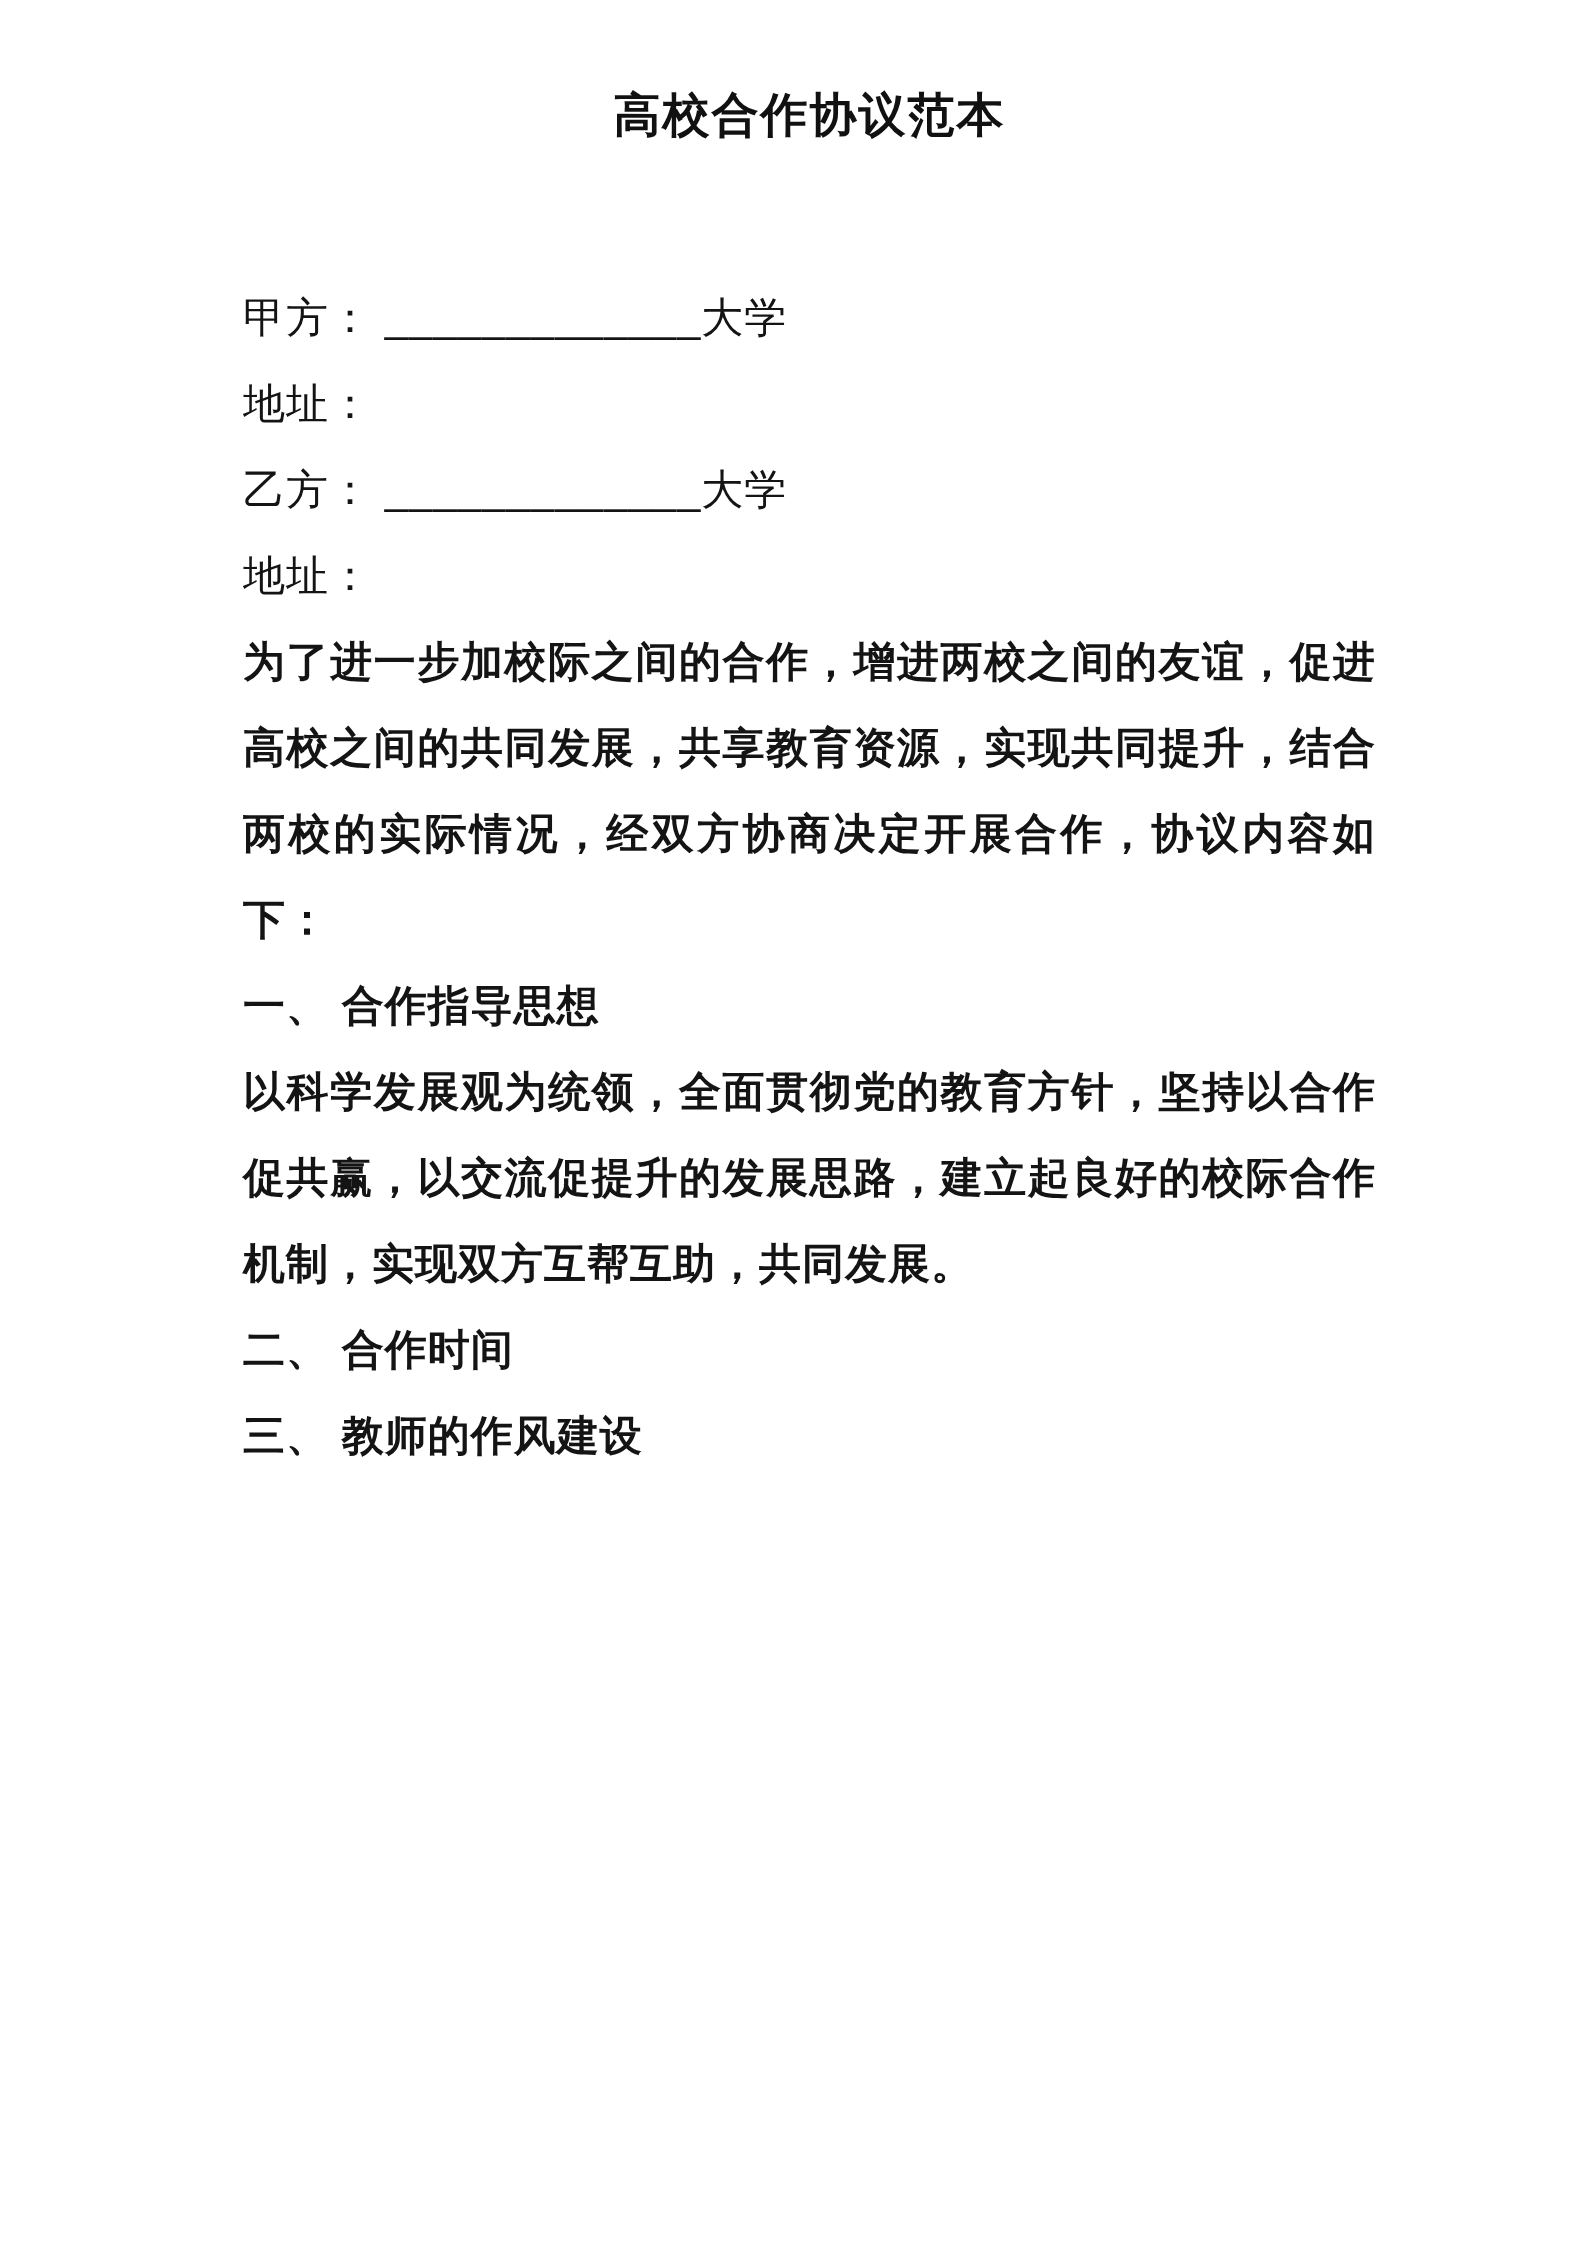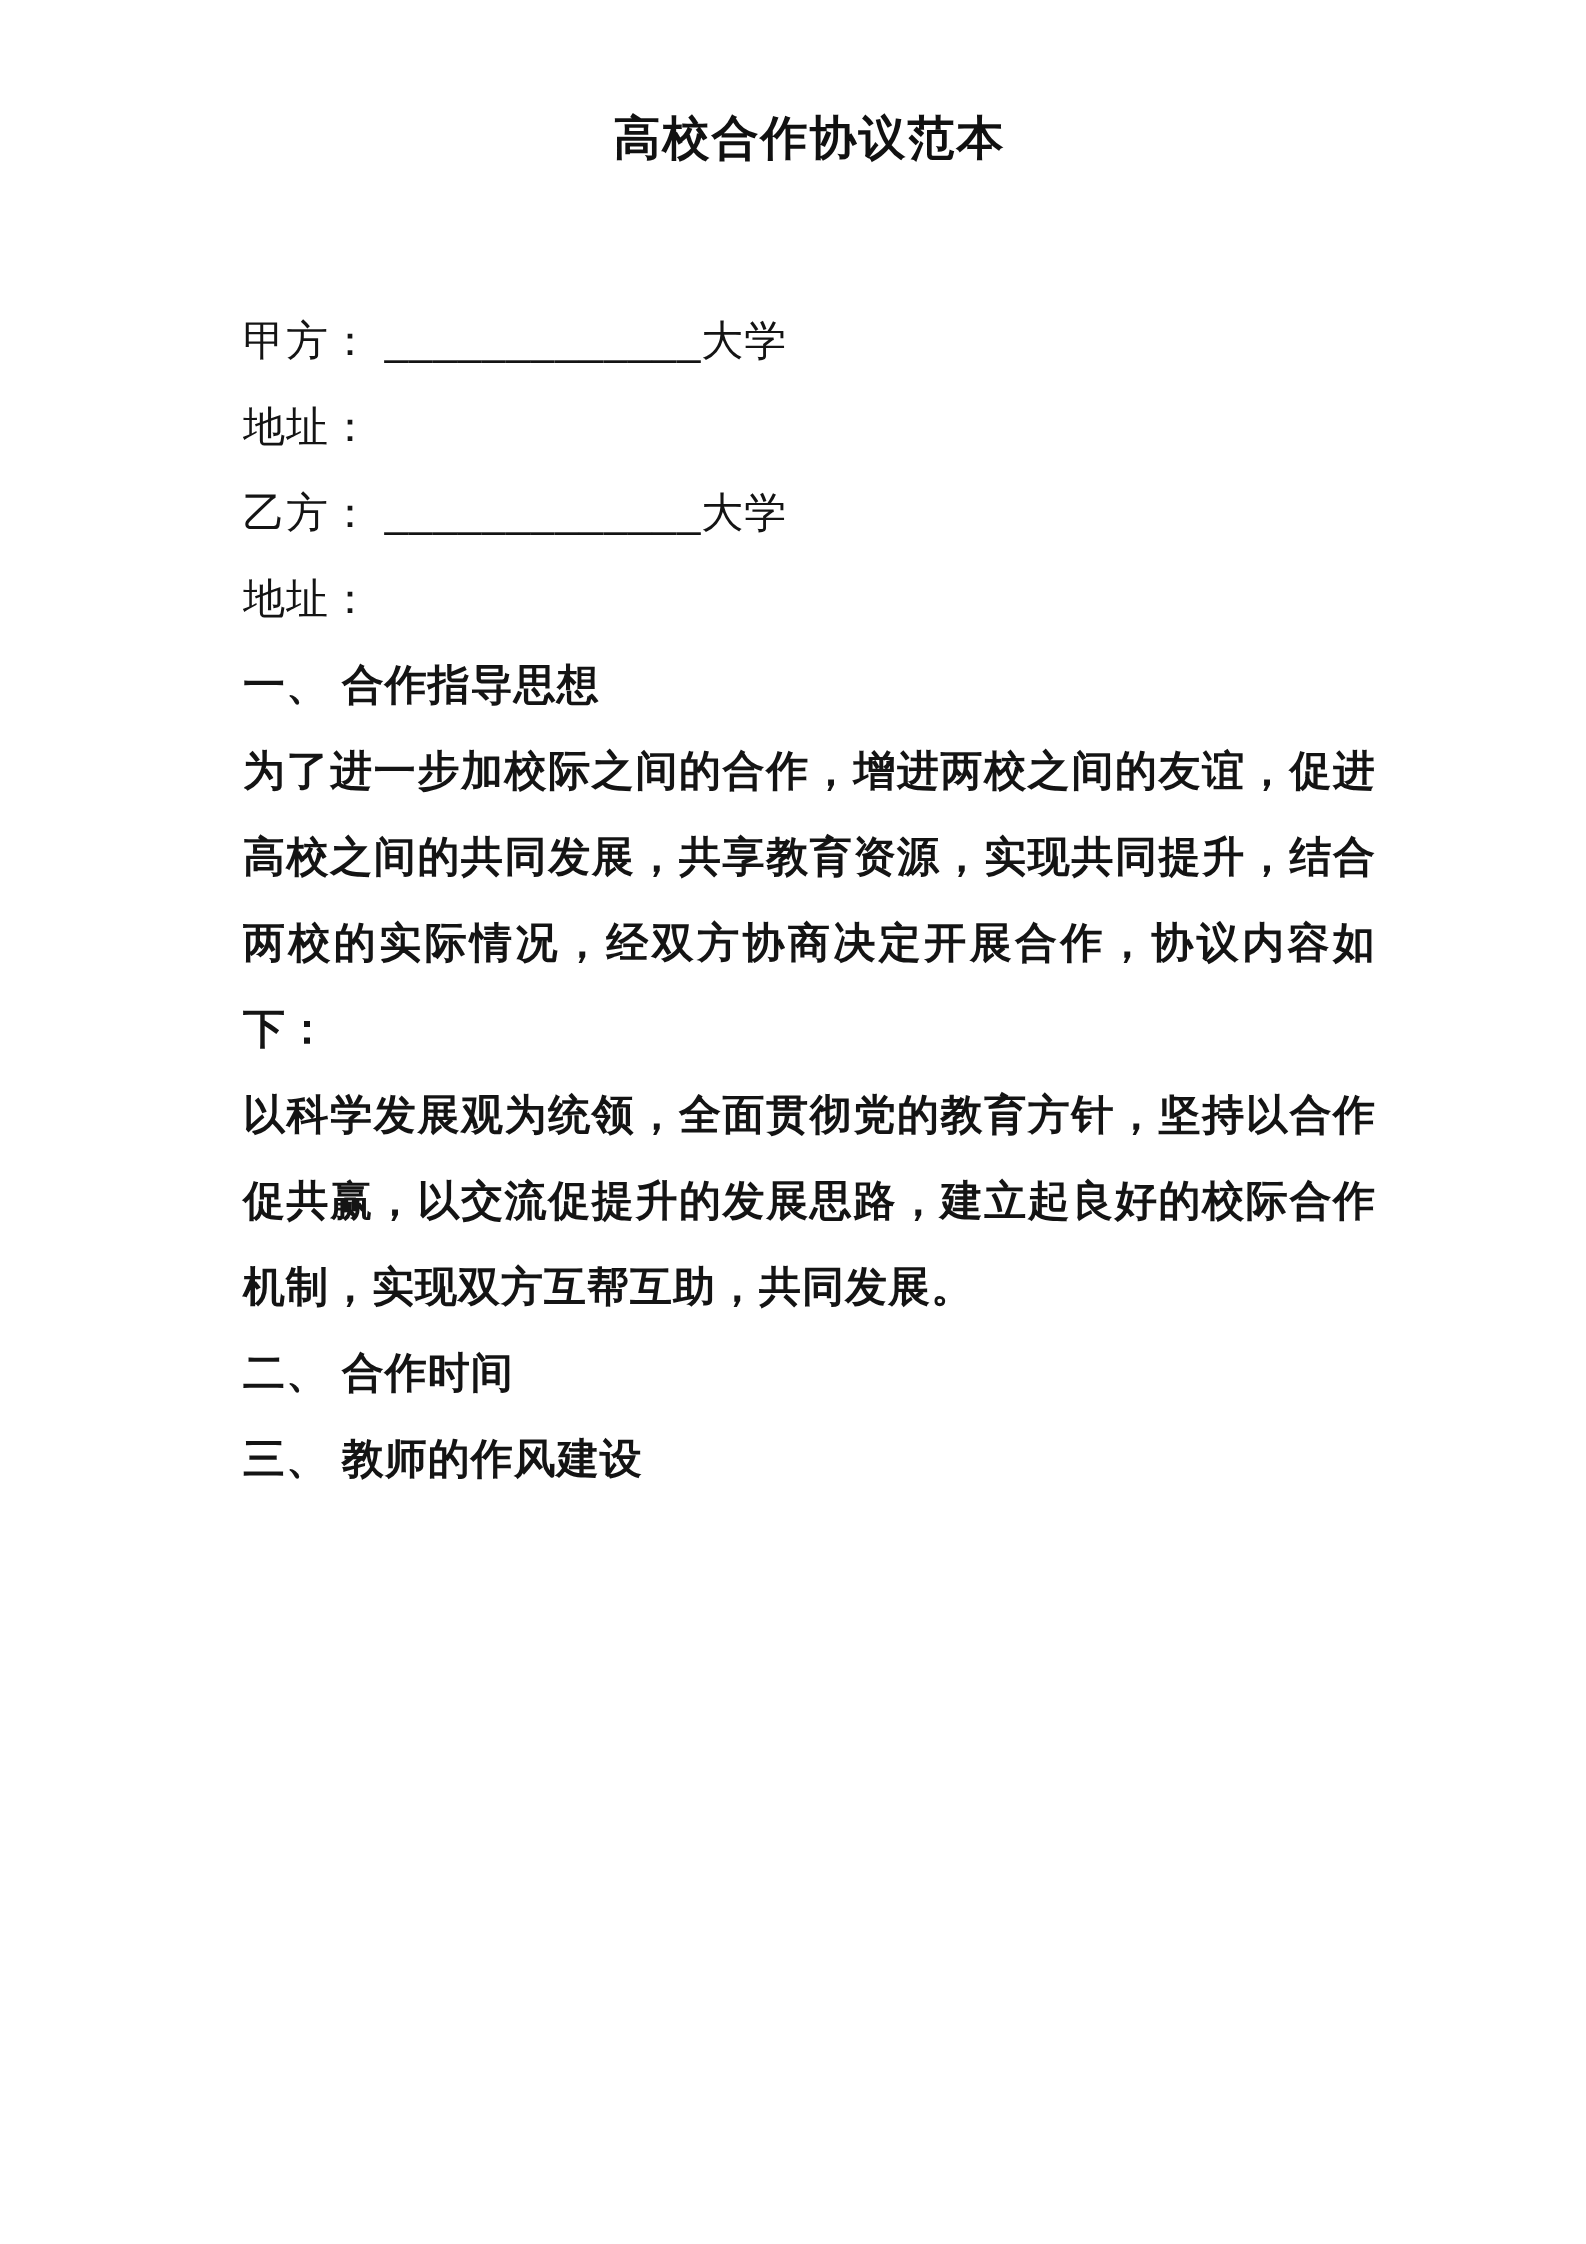--- a/index.html
+++ b/index.html
@@ -11,21 +11,21 @@
     width: 1586px;
     height: 2244px;
     overflow: hidden;
     font-family: "Liberation Sans", "DejaVu Sans", sans-serif;
     color: #121212;
   }
   .page {
     box-sizing: border-box;
     width: 1566px;
     height: 2244px;
-    padding: 107px 190px 80px 243px;
+    padding: 84px 190px 80px 243px;
     background: #ffffff;
   }
   .title {
     margin: 0 0 128px 0;
     text-align: center;
     font-size: 47px;
     font-weight: 700;
     letter-spacing: 2px;
     color: #111111;
   }
@@ -56,19 +56,19 @@
 </head>
 <body>
 
 <div class="page">
   <h1 class="title">高校合作协议范本</h1>
   <div class="doc-body" id="doc-body">
       <p class="para field">甲方： _____________大学</p>
       <p class="para field">地址：</p>
       <p class="para field">乙方： _____________大学</p>
       <p class="para field">地址：</p>
+      <p class="para body">为了进一步加校际之间的合作，增进两校之间的友谊，促进高校之间的共同发展，共享教育资源，实现共同提升，结合两校的实际情况，经双方协商决定开展合作，协议内容如下：</p>
       <p class="para heading">一、 合作指导思想</p>
-      <p class="para body">为了进一步加校际之间的合作，增进两校之间的友谊，促进高校之间的共同发展，共享教育资源，实现共同提升，结合两校的实际情况，经双方协商决定开展合作，协议内容如下：</p>
       <p class="para body">以科学发展观为统领，全面贯彻党的教育方针，坚持以合作促共赢，以交流促提升的发展思路，建立起良好的校际合作机制，实现双方互帮互助，共同发展。</p>
       <p class="para heading">二、 合作时间</p>
       <p class="para heading">三、 教师的作风建设</p>
     </div>
 </div>
 
 </body></html>

